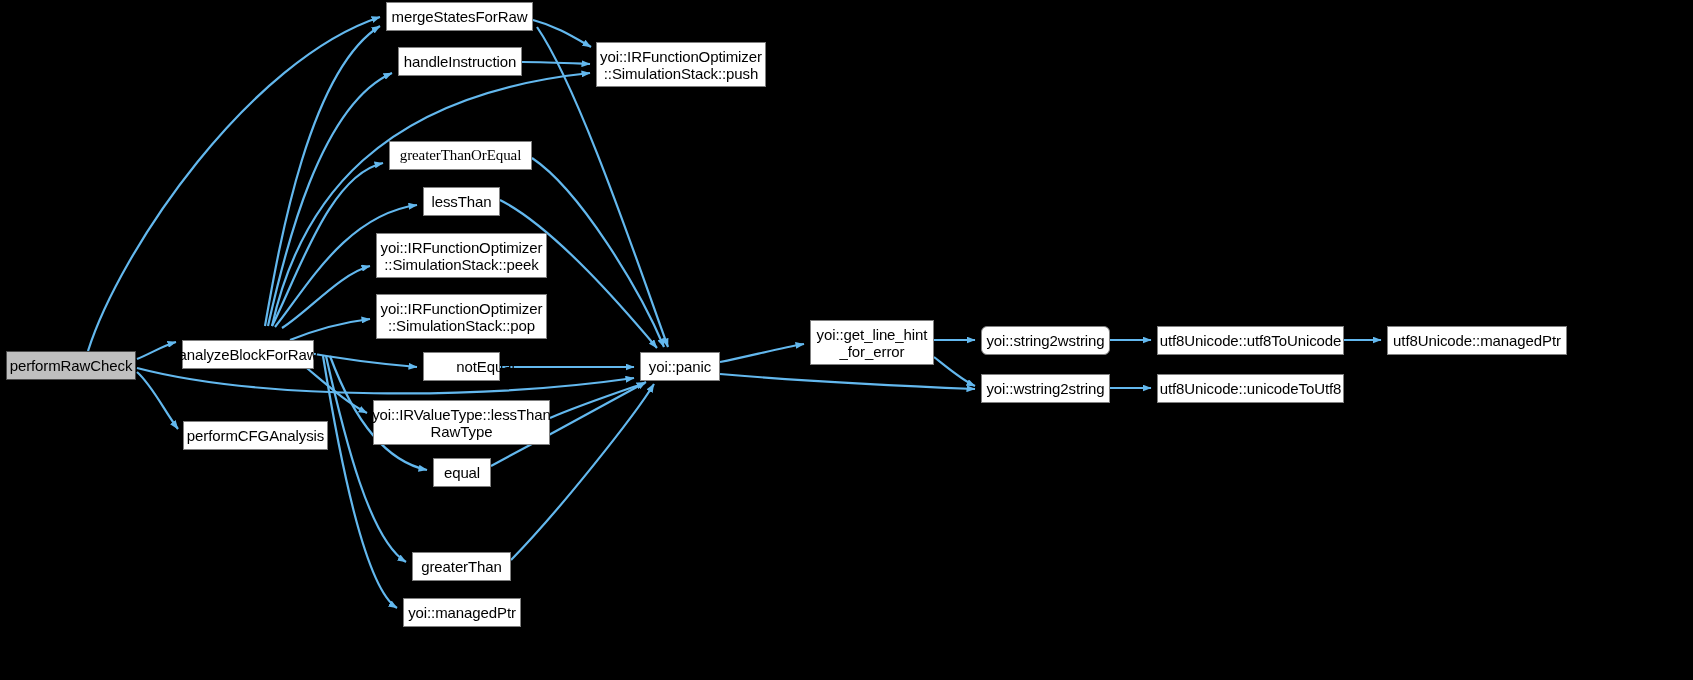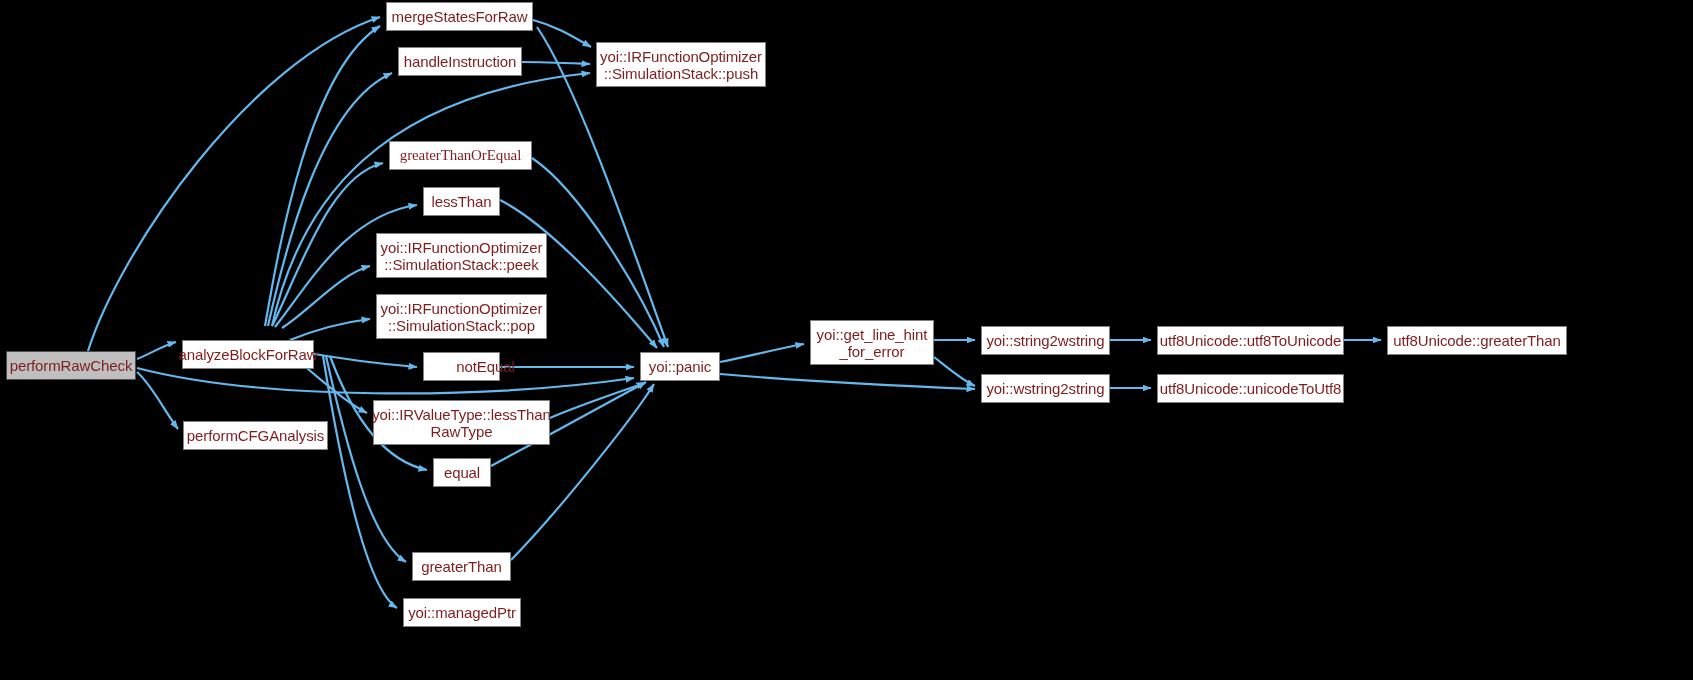--- a/index.html
+++ b/index.html
@@ -21,21 +21,21 @@
     top: 0;
     width: 1693px;
     height: 680px;
     pointer-events: none;
   }
   .node {
     position: absolute;
     box-sizing: border-box;
     background: #ffffff;
     border: 1px solid #808080;
-    color: #7f1d1d;
+    color: #000000;
     font-size: 15px;
     line-height: 17px;
     display: flex;
     align-items: center;
     justify-content: center;
     text-align: center;
     white-space: pre-line;
     letter-spacing: -0.1px;
     z-index: 5;
   }
@@ -106,19 +106,19 @@
       <div class="node" style="left: 373px; top: 400px; width: 177px; height: 45px;">yoi::IRValueType::lessThan
 RawType</div>
       <div class="node" style="left: 433px; top: 458px; width: 58px; height: 29px;">equal</div>
       <div class="node" style="left: 412px; top: 552px; width: 99px; height: 29px;">greaterThan</div>
       <div class="node" style="left: 403px; top: 598px; width: 118px; height: 29px;">yoi::managedPtr</div>
       <div class="node" style="left: 596px; top: 42px; width: 170px; height: 45px;">yoi::IRFunctionOptimizer
 ::SimulationStack::push</div>
       <div class="node" style="left: 640px; top: 352px; width: 80px; height: 29px;">yoi::panic</div>
       <div class="node" style="left: 810px; top: 320px; width: 124px; height: 45px;">yoi::get_line_hint
 _for_error</div>
-      <div class="node" style="left: 981px; top: 326px; width: 129px; height: 29px;">yoi::string2wstring</div>
+      <div class="node" style="left: 981px; top: 326px; width: 129px; height: 29px; border-radius: 6px;">yoi::string2wstring</div>
       <div class="node" style="left: 981px; top: 374px; width: 129px; height: 29px;">yoi::wstring2string</div>
       <div class="node" style="left: 1157px; top: 326px; width: 187px; height: 29px;">utf8Unicode::utf8ToUnicode</div>
       <div class="node" style="left: 1157px; top: 374px; width: 187px; height: 29px;">utf8Unicode::unicodeToUtf8</div>
-      <div class="node" style="left: 1387px; top: 326px; width: 180px; height: 29px;">utf8Unicode::greaterThan</div>
+      <div class="node" style="left: 1387px; top: 326px; width: 180px; height: 29px;">utf8Unicode::managedPtr</div>
     </div>
 </div>
 
 </body></html>

